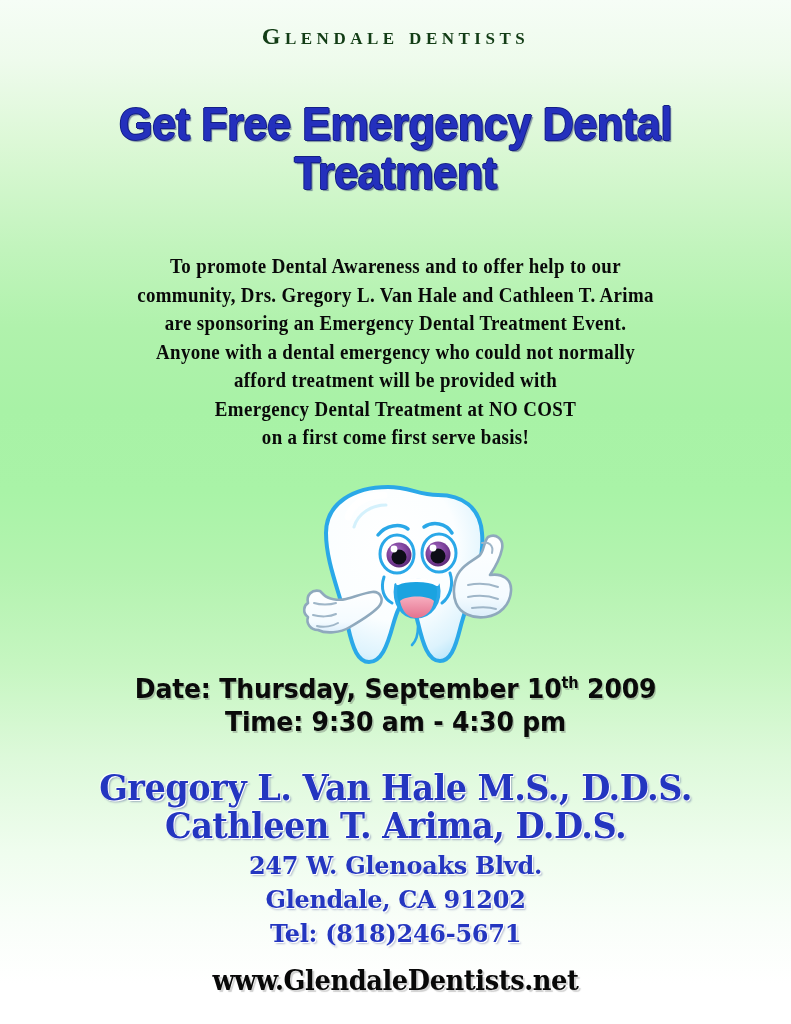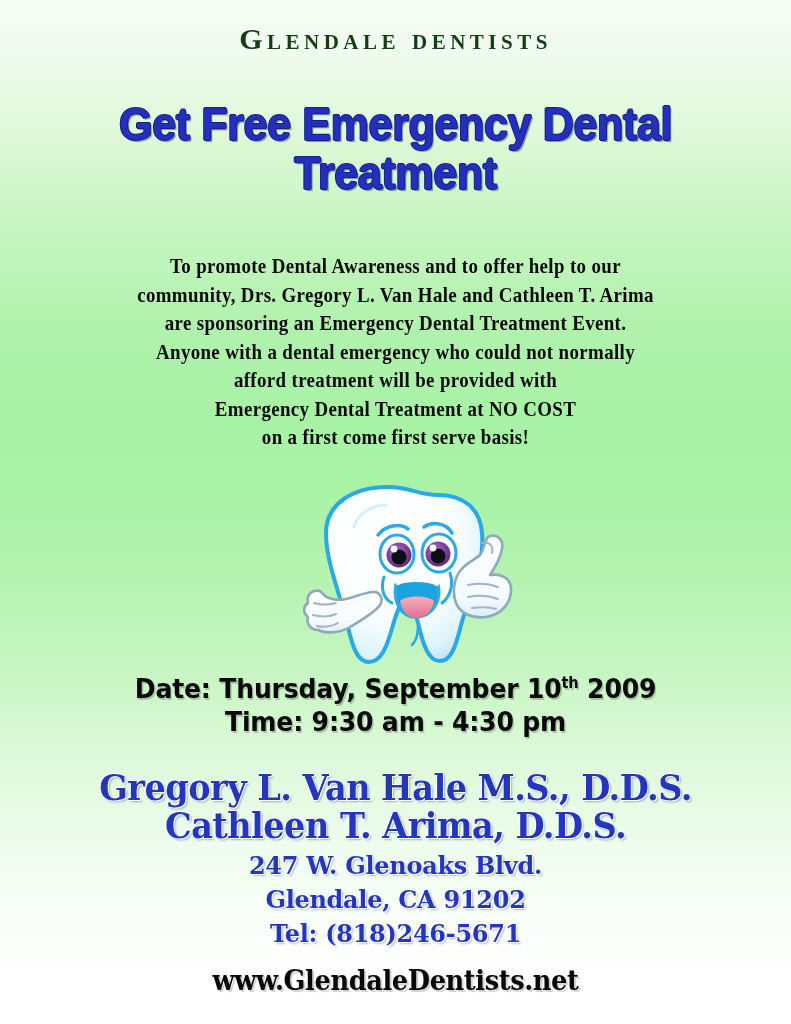--- a/index.html
+++ b/index.html
@@ -41,21 +41,21 @@
 
   
   .practice-header {
     position: absolute;
     top: 24px;
     left: 0;
     width: 791px;
     text-align: center;
     font-family: "Liberation Serif", "DejaVu Serif", serif;
     font-weight: bold;
-    font-size: 30px;
+    font-size: 24px;
     letter-spacing: 4.5px;
     color: #133d16;
     font-variant: small-caps;
     text-transform: lowercase;
     line-height: 1;
   }
   .practice-header::first-letter { text-transform: uppercase; }
 
   
   .headline {

